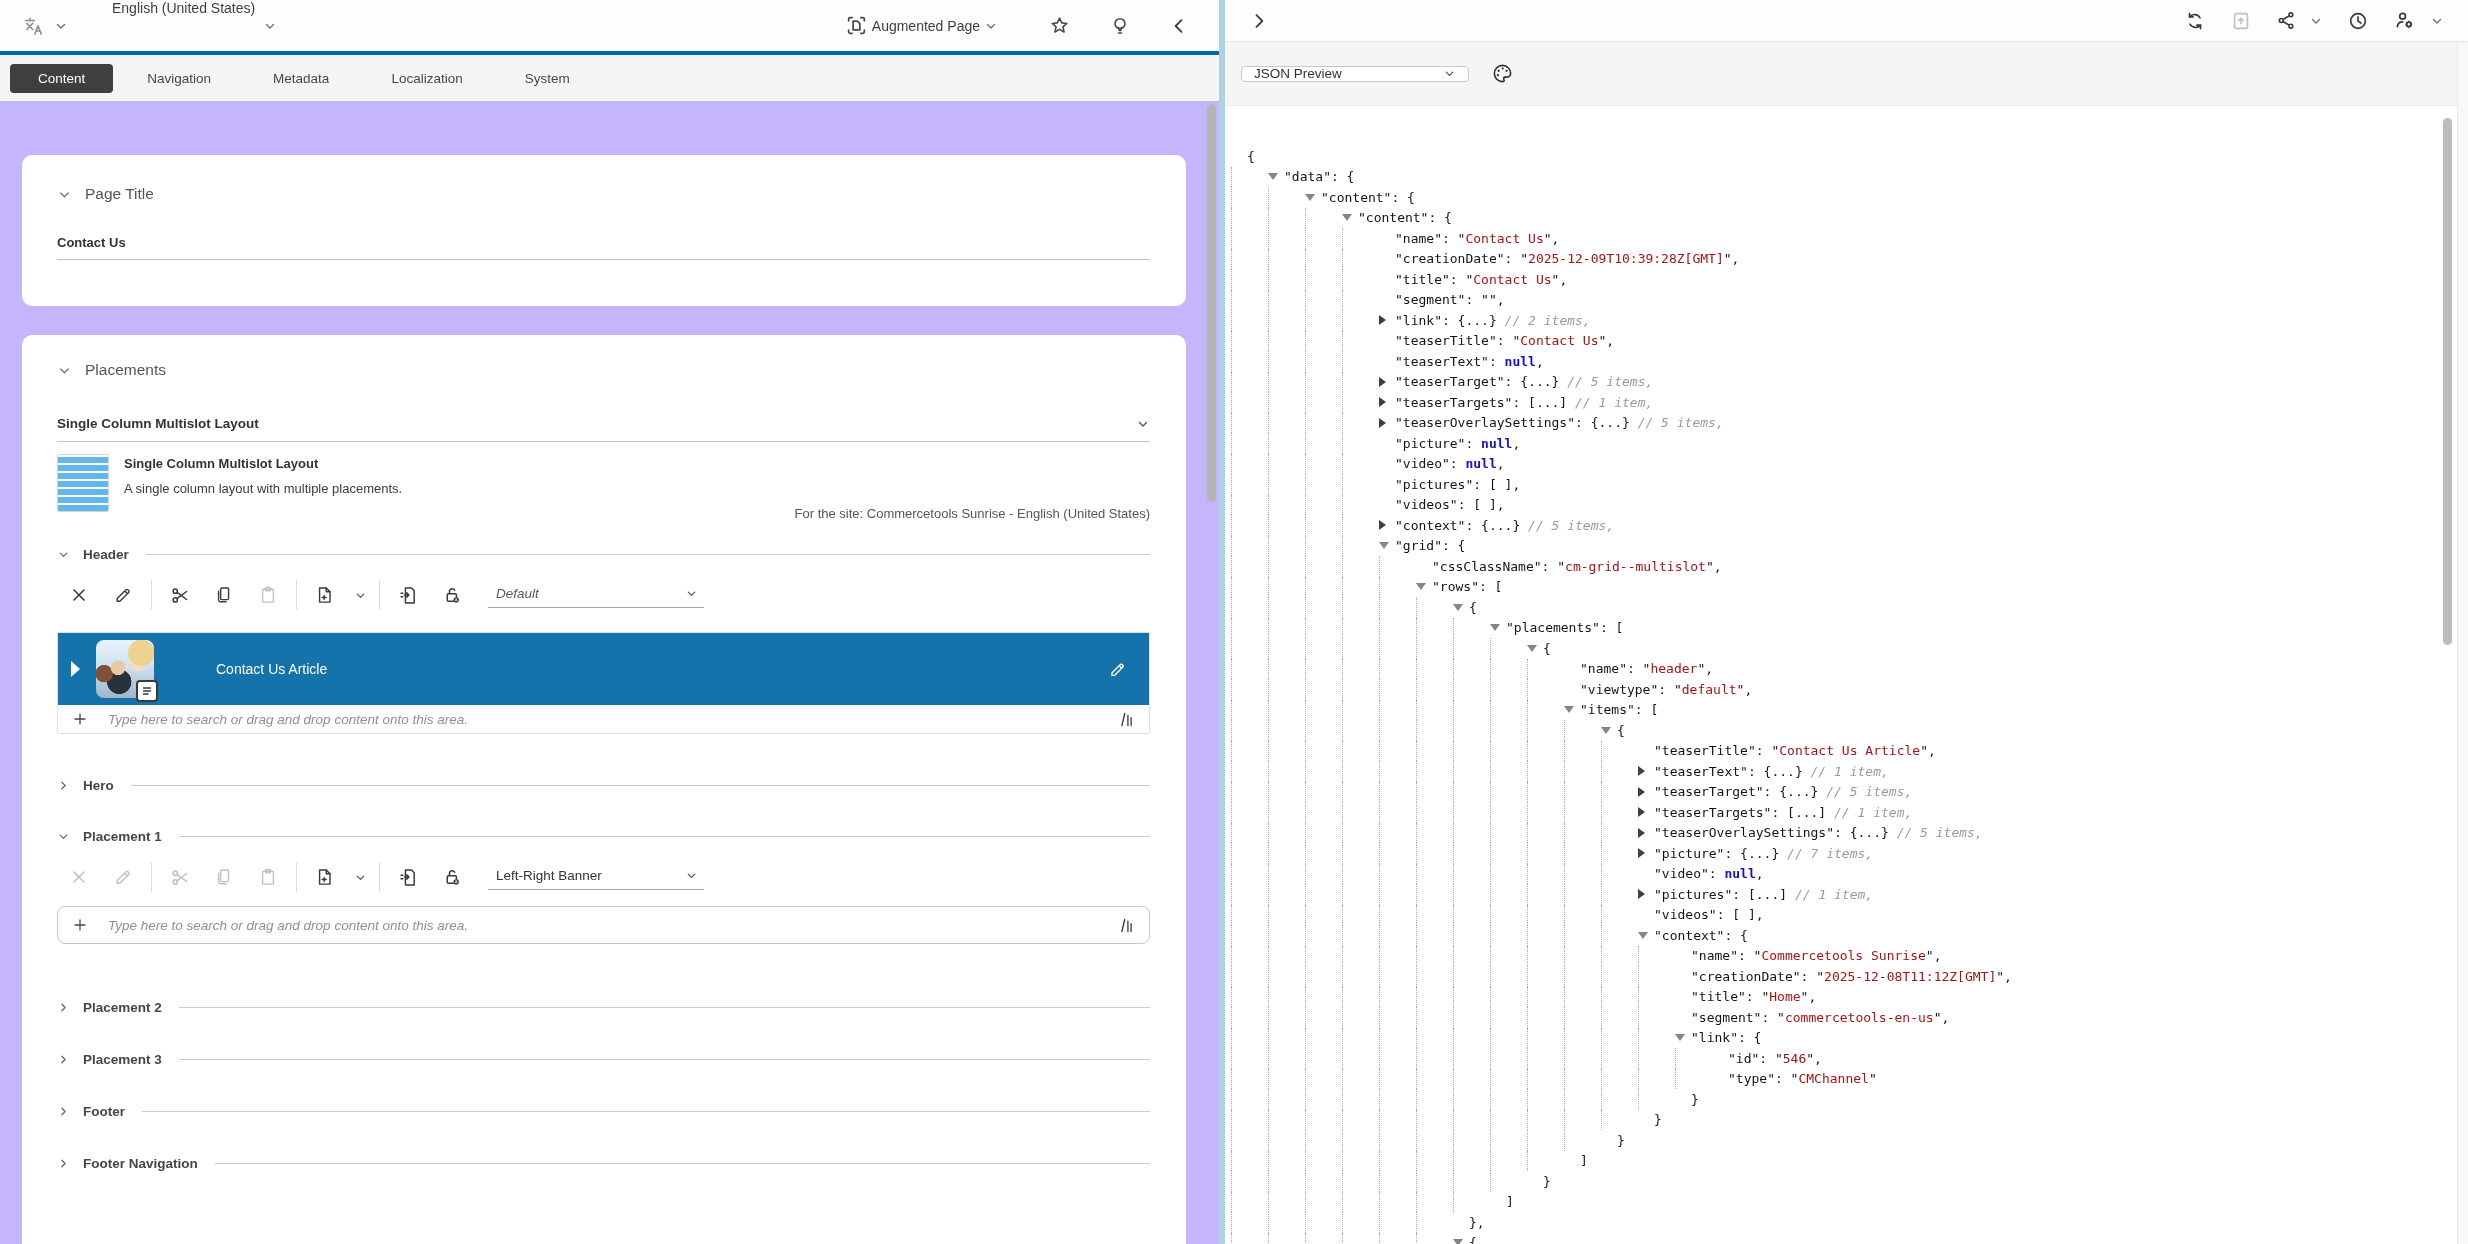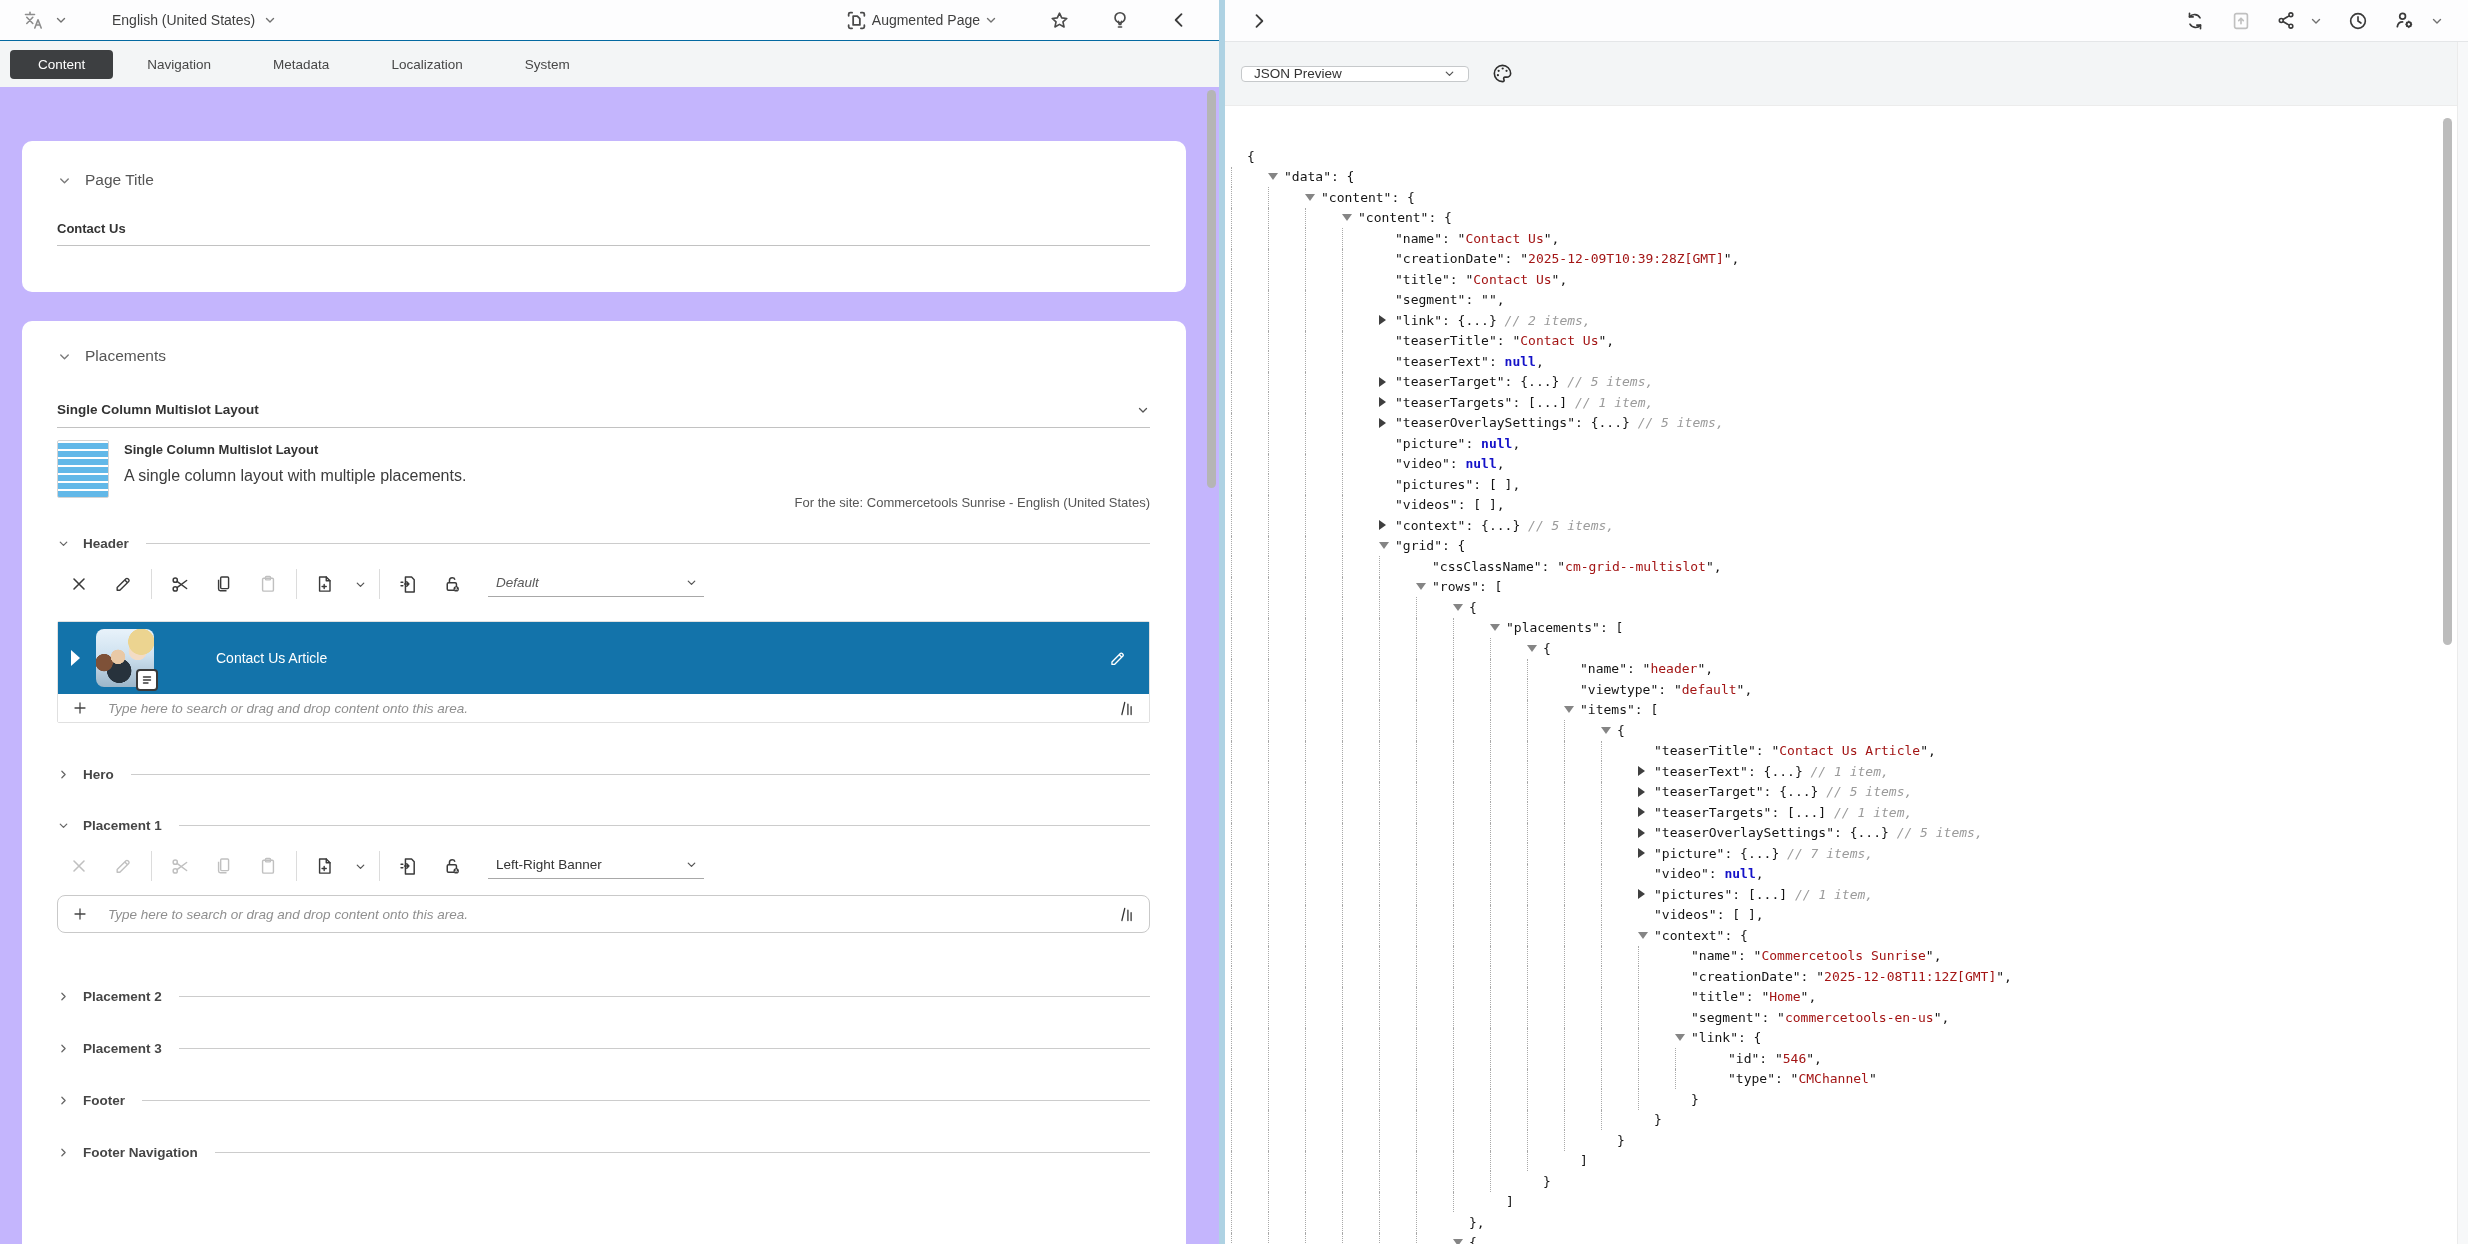--- a/index.html
+++ b/index.html
@@ -2,22 +2,22 @@
 <html><head>
 <meta charset="utf-8">
 <style>
   * { margin:0; padding:0; box-sizing:border-box; }
   html,body { width:2468px; height:1244px; overflow:hidden;
     font-family:"Liberation Sans", sans-serif; background:#fff; color:#3c3c3c; }
   .app { display:flex; width:100%; height:100%; }
 
   
   .left-panel { width:1219px; display:flex; flex-direction:column; position:relative; }
-  .top-toolbar { height:41px; background:#fdfdfe; border-bottom:1px solid #0369a1;
-    display:flex; align-items:center; padding:0 22px; flex:none; }
+  .top-toolbar { height:55px; background:#fdfdfe; border-bottom:4px solid #0369a1;
+    display:flex; padding:0 22px; flex:none; }
   .lang-label { font-size:14px; color:#3f3f3f; margin-left:44px; margin-right:8px; }
   .doc-type { display:flex; align-items:center; gap:4px; margin-left:auto; }
   .doc-type-label { font-size:14px; color:#3f3f3f; }
   .tt-right { display:flex; align-items:center; gap:38px; margin-left:50px; margin-right:8px; }
   .icon { display:inline-flex; align-items:center; justify-content:center; }
   .icon svg { display:block; }
 
   .tab-bar { height:46px; background:#f3f5f6; display:flex; align-items:center;
     padding:0 10px; gap:6px; flex:none; }
   .tab { font-size:13.5px; color:#474747; padding:7px 28px; border-radius:4px; cursor:default; }
@@ -39,21 +39,21 @@
 
   .select-row { display:flex; align-items:center; justify-content:space-between; margin-top:37px;
     border-bottom:1px solid #c2c2c2; padding-bottom:10px; }
   .select-row .sel-label { font-size:13.5px; font-weight:bold; color:#333; }
 
   .layout-info { display:flex; margin-top:12px; }
   .layout-thumb { width:52px; height:58px; border:1px solid #d4d4d4; background:
     repeating-linear-gradient(180deg,#fff 0 2px,#62b8e8 2px 8px); border-radius:2px; flex:none; }
   .layout-texts { margin-left:15px; flex:1; }
   .layout-title { font-size:13px; font-weight:bold; color:#333; margin-top:2px; }
-  .layout-desc { font-size:16px; color:#3c3c3c; margin-top:10px; }
+  .layout-desc { font-size:13px; color:#3c3c3c; margin-top:10px; }
   .site-note { font-size:13px; color:#555; text-align:right; margin-top:10px; }
 
   .section-row { display:flex; align-items:center; gap:13px; }
   .section-label { font-size:13.5px; font-weight:600; color:#464646; white-space:nowrap; }
   .section-line { flex:1; border-top:1px solid #cccccc; margin-left:4px; }
   .mt-hdr { margin-top:26px; } .mt-hero { margin-top:44px; } .mt-p1 { margin-top:36px; }
   .mt-p2 { margin-top:56px; } .mt-rest { margin-top:37px; }
 
   .item-toolbar { display:flex; align-items:center; margin-top:16px; height:34px; gap:0; }
   .tb-ic { width:44px; display:flex; justify-content:center; }

